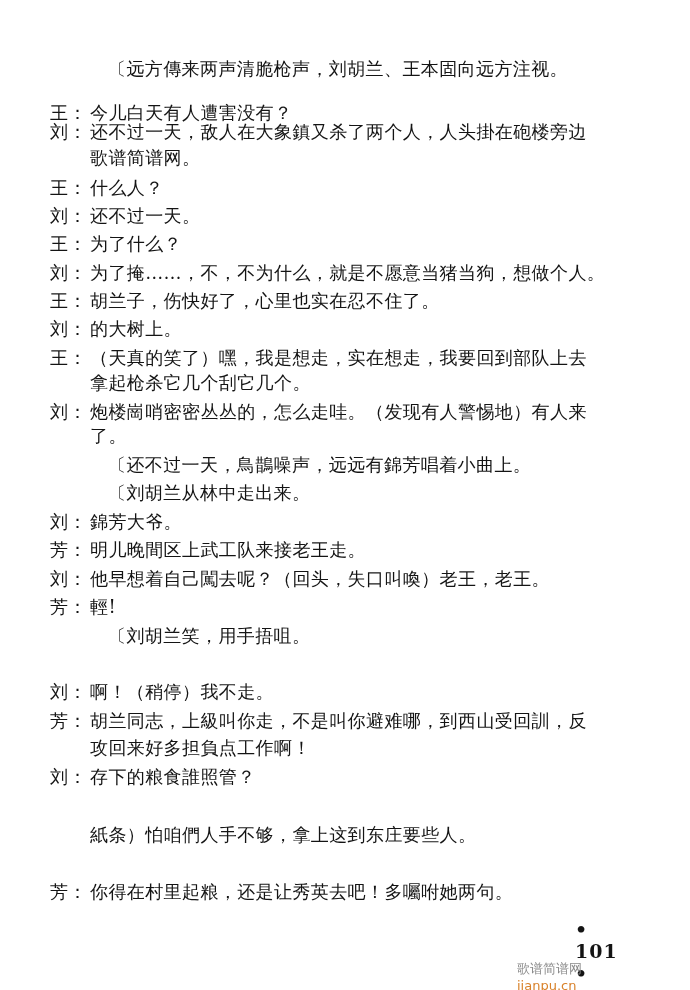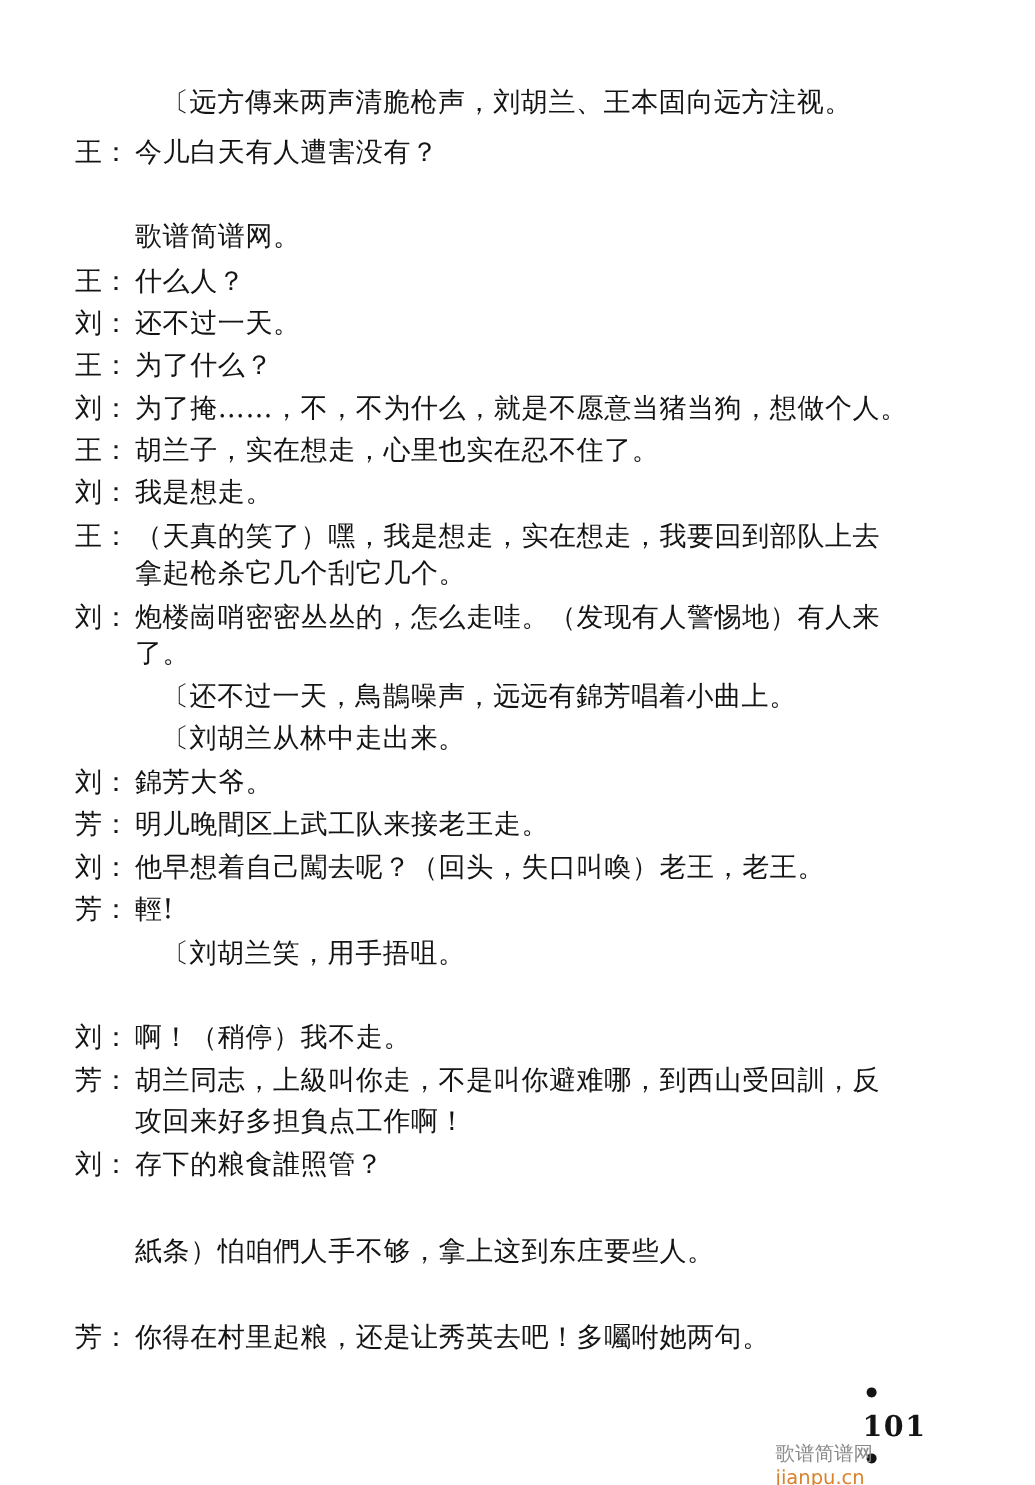--- a/index.html
+++ b/index.html
@@ -52,35 +52,36 @@
       font-family: "DejaVu Sans", sans-serif;
     }
     .watermark .site { color: #d9822b; }
   </style>
 </head>
 <body>
 
 <div class="page">
   <div class="line stage" style="top:58px"><span class="text">〔远方傳来两声清脆枪声，刘胡兰、王本固向远方注视。</span></div>
 
-  <div class="line" style="top:91px"><span class="speaker">王：</span><span class="text">今儿白天有人遭害没有？</span></div>
+  <div class="line" style="top:102px"><span class="speaker">王：</span><span class="text">今儿白天有人遭害没有？</span></div>
 
+  <div class="line" style="top:121px"><span class="speaker">刘：</span><span class="text">还不过一天，敌人在大象鎮又杀了两个人，人头掛在砲楼旁边</span></div>
   <div class="line indent" style="top:147px"><span class="text">歌谱简谱网。</span></div>
 
   <div class="line" style="top:177px"><span class="speaker">王：</span><span class="text">什么人？</span></div>
 
   <div class="line" style="top:205px"><span class="speaker">刘：</span><span class="text">还不过一天。</span></div>
 
   <div class="line" style="top:233px"><span class="speaker">王：</span><span class="text">为了什么？</span></div>
 
   <div class="line" style="top:262px"><span class="speaker">刘：</span><span class="text">为了掩……，不，不为什么，就是不愿意当猪当狗，想做个人。</span></div>
 
-  <div class="line" style="top:290px"><span class="speaker">王：</span><span class="text">胡兰子，实在想走，心里也实在忍不住了。</span></div>
+  <div class="line" style="top:290px"><span class="speaker">王：</span><span class="text">胡兰子，伤快好了，心里也实在忍不住了。</span></div>
 
-  <div class="line" style="top:318px"><span class="speaker">刘：</span><span class="text">我是想走。</span></div>
+  <div class="line" style="top:318px"><span class="speaker">刘：</span><span class="text">的大树上。</span></div>
 
   <div class="line" style="top:347px"><span class="speaker">王：</span><span class="text">（天真的笑了）嘿，我是想走，实在想走，我要回到部队上去</span></div>
   <div class="line indent" style="top:372px"><span class="text">拿起枪杀它几个刮它几个。</span></div>
 
   <div class="line" style="top:401px"><span class="speaker">刘：</span><span class="text">炮楼崗哨密密丛丛的，怎么走哇。（发现有人警惕地）有人来</span></div>
   <div class="line indent" style="top:425px"><span class="text">了。</span></div>
 
   <div class="line stage" style="top:454px"><span class="text">〔还不过一天，鳥鵲噪声，远远有錦芳唱着小曲上。</span></div>
   <div class="line stage" style="top:482px"><span class="text">〔刘胡兰从林中走出来。</span></div>
 

